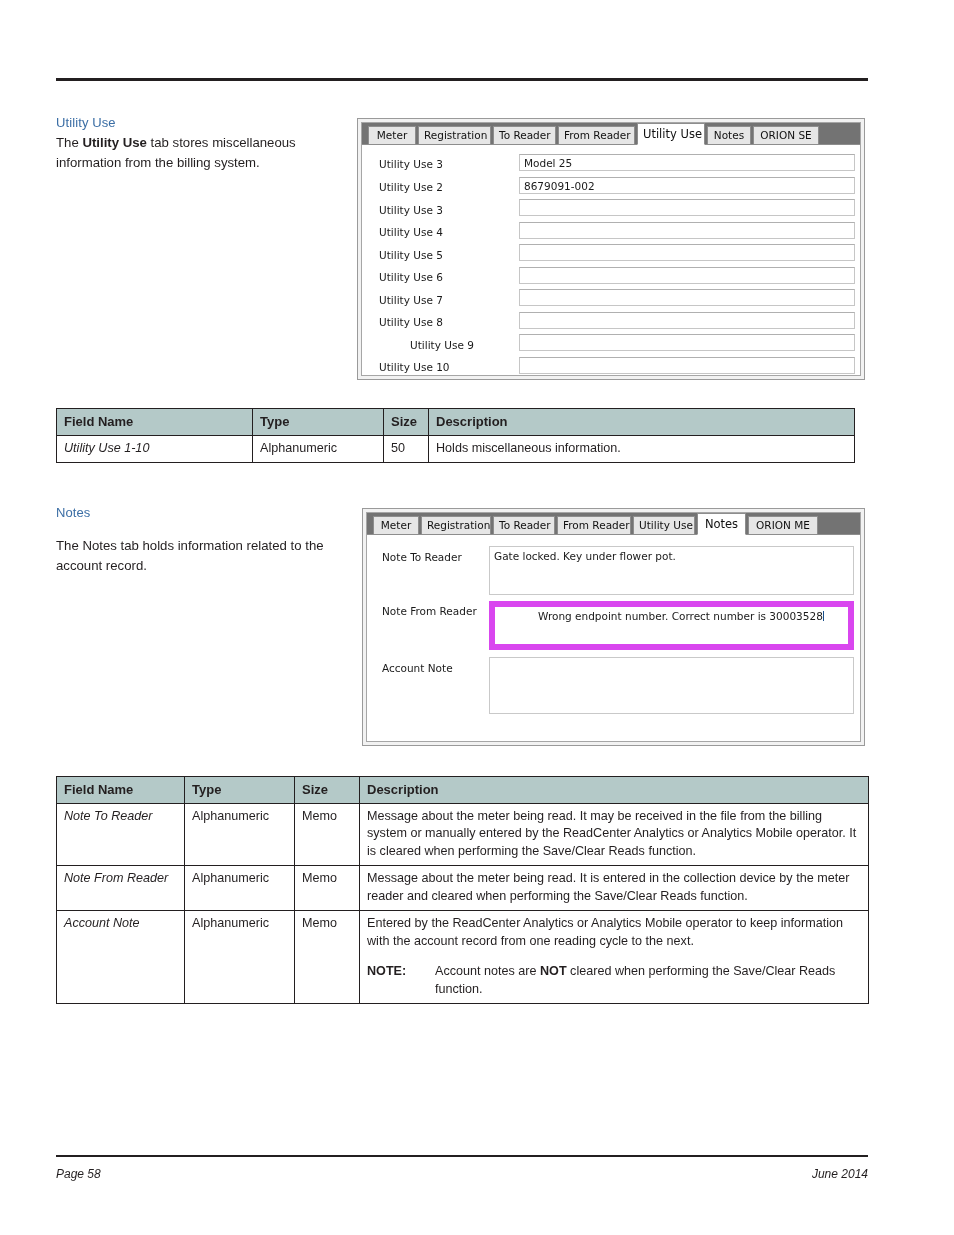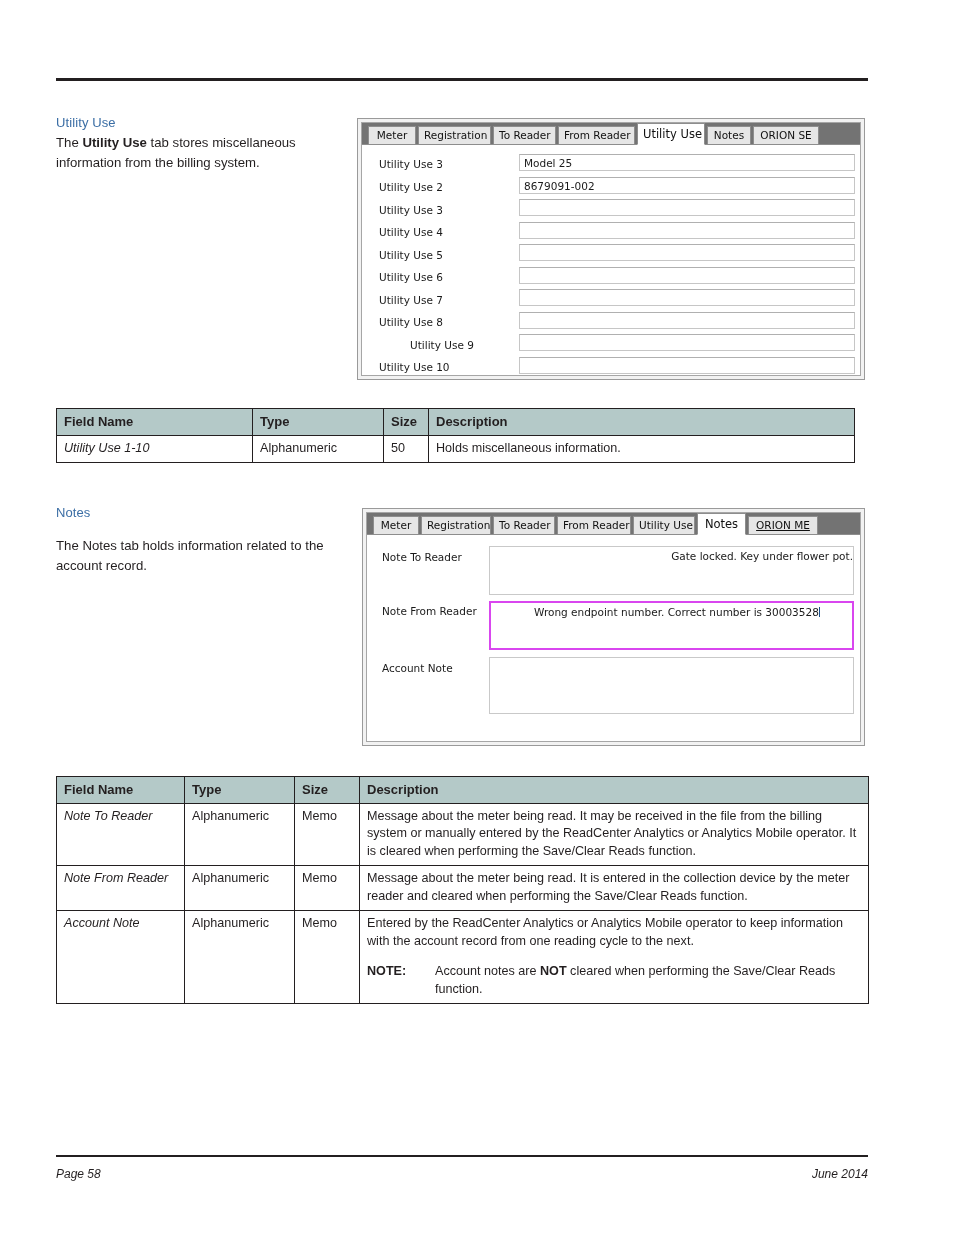--- a/index.html
+++ b/index.html
@@ -154,21 +154,21 @@
     box-sizing: border-box;
     background: #ffffff;
     border: 1px solid #c9c9c9;
     font-family: "DejaVu Sans", sans-serif;
     font-size: 10.5px;
     color: #1a1a1a;
     padding: 2px 0 0 4px;
     line-height: 14px;
     overflow: hidden;
   }
-  .fld-area.focus { border: 2px solid #d946ef; padding-left: 43px; }
+  .fld-area.focus { border: 6px solid #d946ef; padding-left: 43px; }
   .caret {
     display: inline-block;
     width: 1px;
     height: 10px;
     background: #1a4f8a;
     vertical-align: -1px;
     margin-left: 0px;
   }
 
   
@@ -300,29 +300,29 @@
     <div class="shot-inner">
 
       <div class="tabstrip">
         <div class="tabline"></div>
         <div class="tab" style="left:6px; width:46px;">Meter</div>
         <div class="tab" style="left:54px; width:70px;">Registration</div>
         <div class="tab" style="left:126px; width:62px;">To Reader</div>
         <div class="tab" style="left:190px; width:74px;">From Reader</div>
         <div class="tab" style="left:266px; width:62px;">Utility Use</div>
         <div class="tab active" style="left:330px; width:49px;">Notes</div>
-        <div class="tab" style="left:381px; width:70px;text-decoration:underline;">ORION ME</div>
+        <div class="tab" style="left:381px; width:70px;">ORION ME</div>
       </div>
 
       <div class="client">
         <div class="fld-label" style="left:15px; top:16px;">Note To Reader</div>
         <div class="fld-label" style="left:15px; top:70px;">Note From Reader</div>
         <div class="fld-label" style="left:15px; top:127px;">Account Note</div>
 
-        <div class="fld-area" style="left:122px; top:11px;  width:365px; height:49px;text-align:right;">Gate locked.  Key under flower pot.</div>
+        <div class="fld-area" style="left:122px; top:11px;  width:365px; height:49px;">Gate locked.  Key under flower pot.</div>
 
         <div class="fld-area focus" style="left:122px; top:66px; width:365px; height:49px;"><span>Wrong endpoint number. Correct number is 30003528</span><span class="caret"></span></div>
 
         <div class="fld-area" style="left:122px; top:122px; width:365px; height:57px;"></div>
       </div>
     </div>
   </div>
 
   <table class="spec" style="left:56px; top:776px; width:812px;">
     <colgroup>

